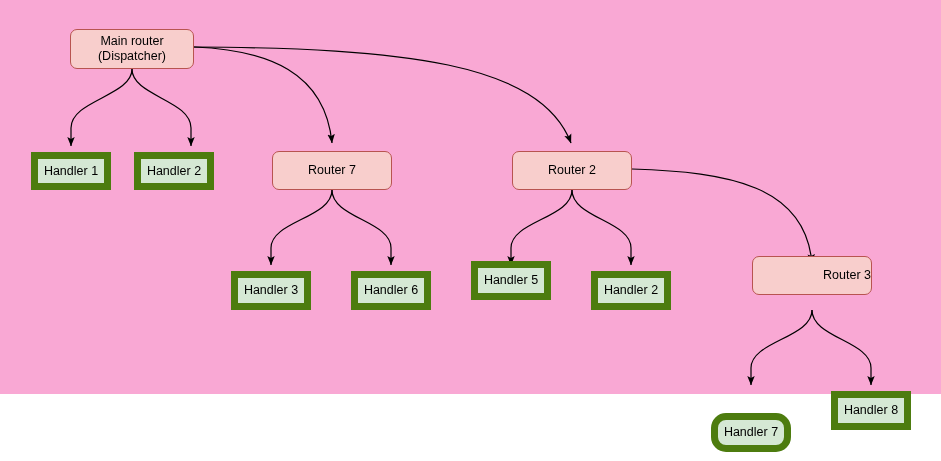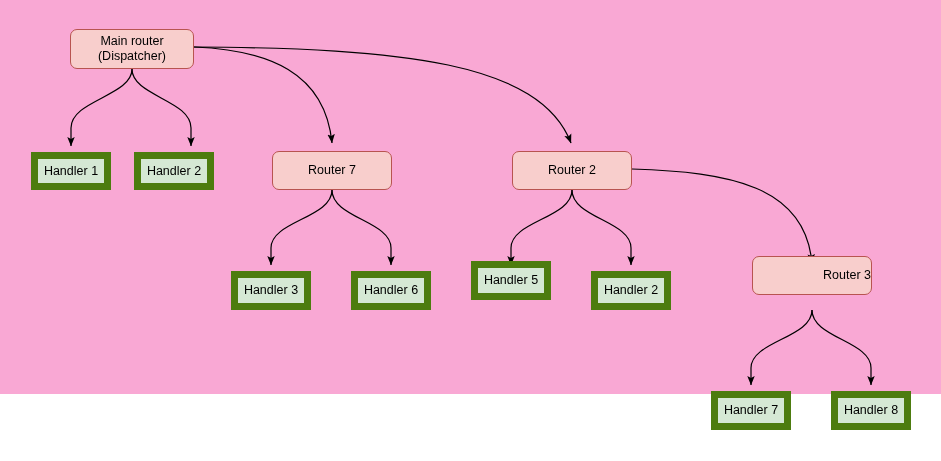--- a/index.html
+++ b/index.html
@@ -122,21 +122,21 @@
   </div>
 
   <div class="node node-handler" style="left:591px; top:271px; width:80px; height:39px;">
     <span class="node-label">Handler 2</span>
   </div>
 
   <div class="node node-router" style="left:752px; top:256px; width:120px; height:39px;justify-content:flex-end;">
     <span class="node-label">Router 3</span>
   </div>
 
-  <div class="node node-handler" style="left:711px; top:391px; width:80px; height:39px;">
+  <div class="node node-handler" style="left:711px; top:413px; width:80px; height:39px;border-radius:15px;">
     <span class="node-label">Handler 7</span>
   </div>
 
   <div class="node node-handler" style="left:831px; top:391px; width:80px; height:39px;">
     <span class="node-label">Handler 8</span>
   </div>
 
 </div>
 
 </body></html>

